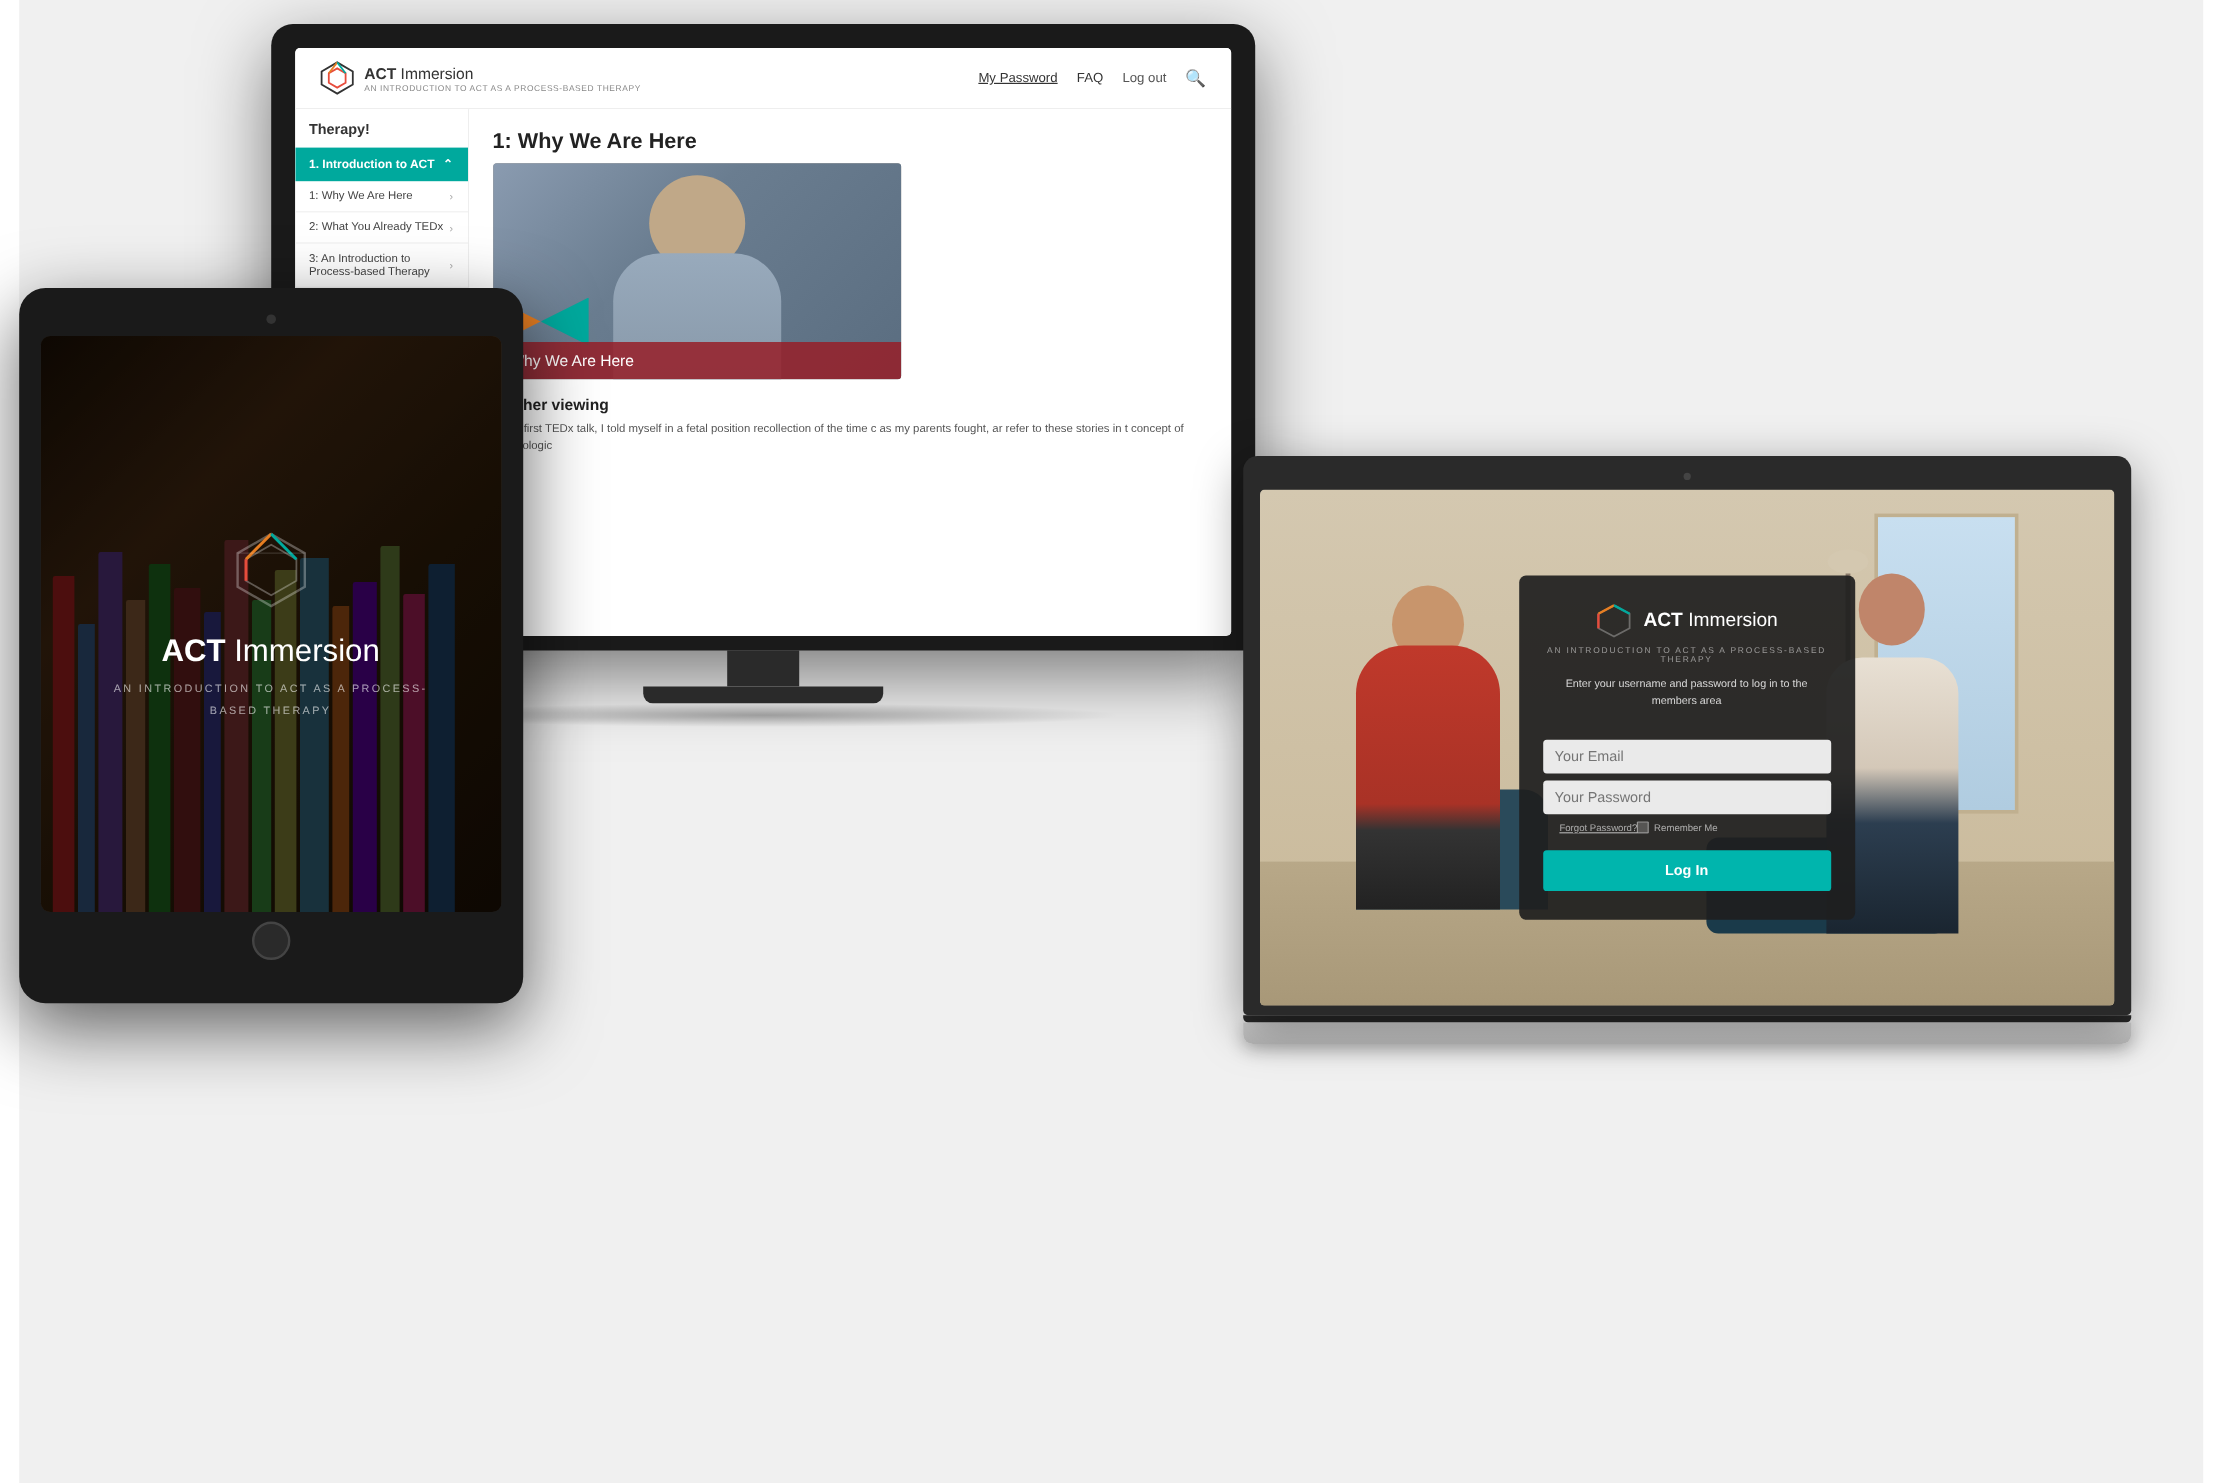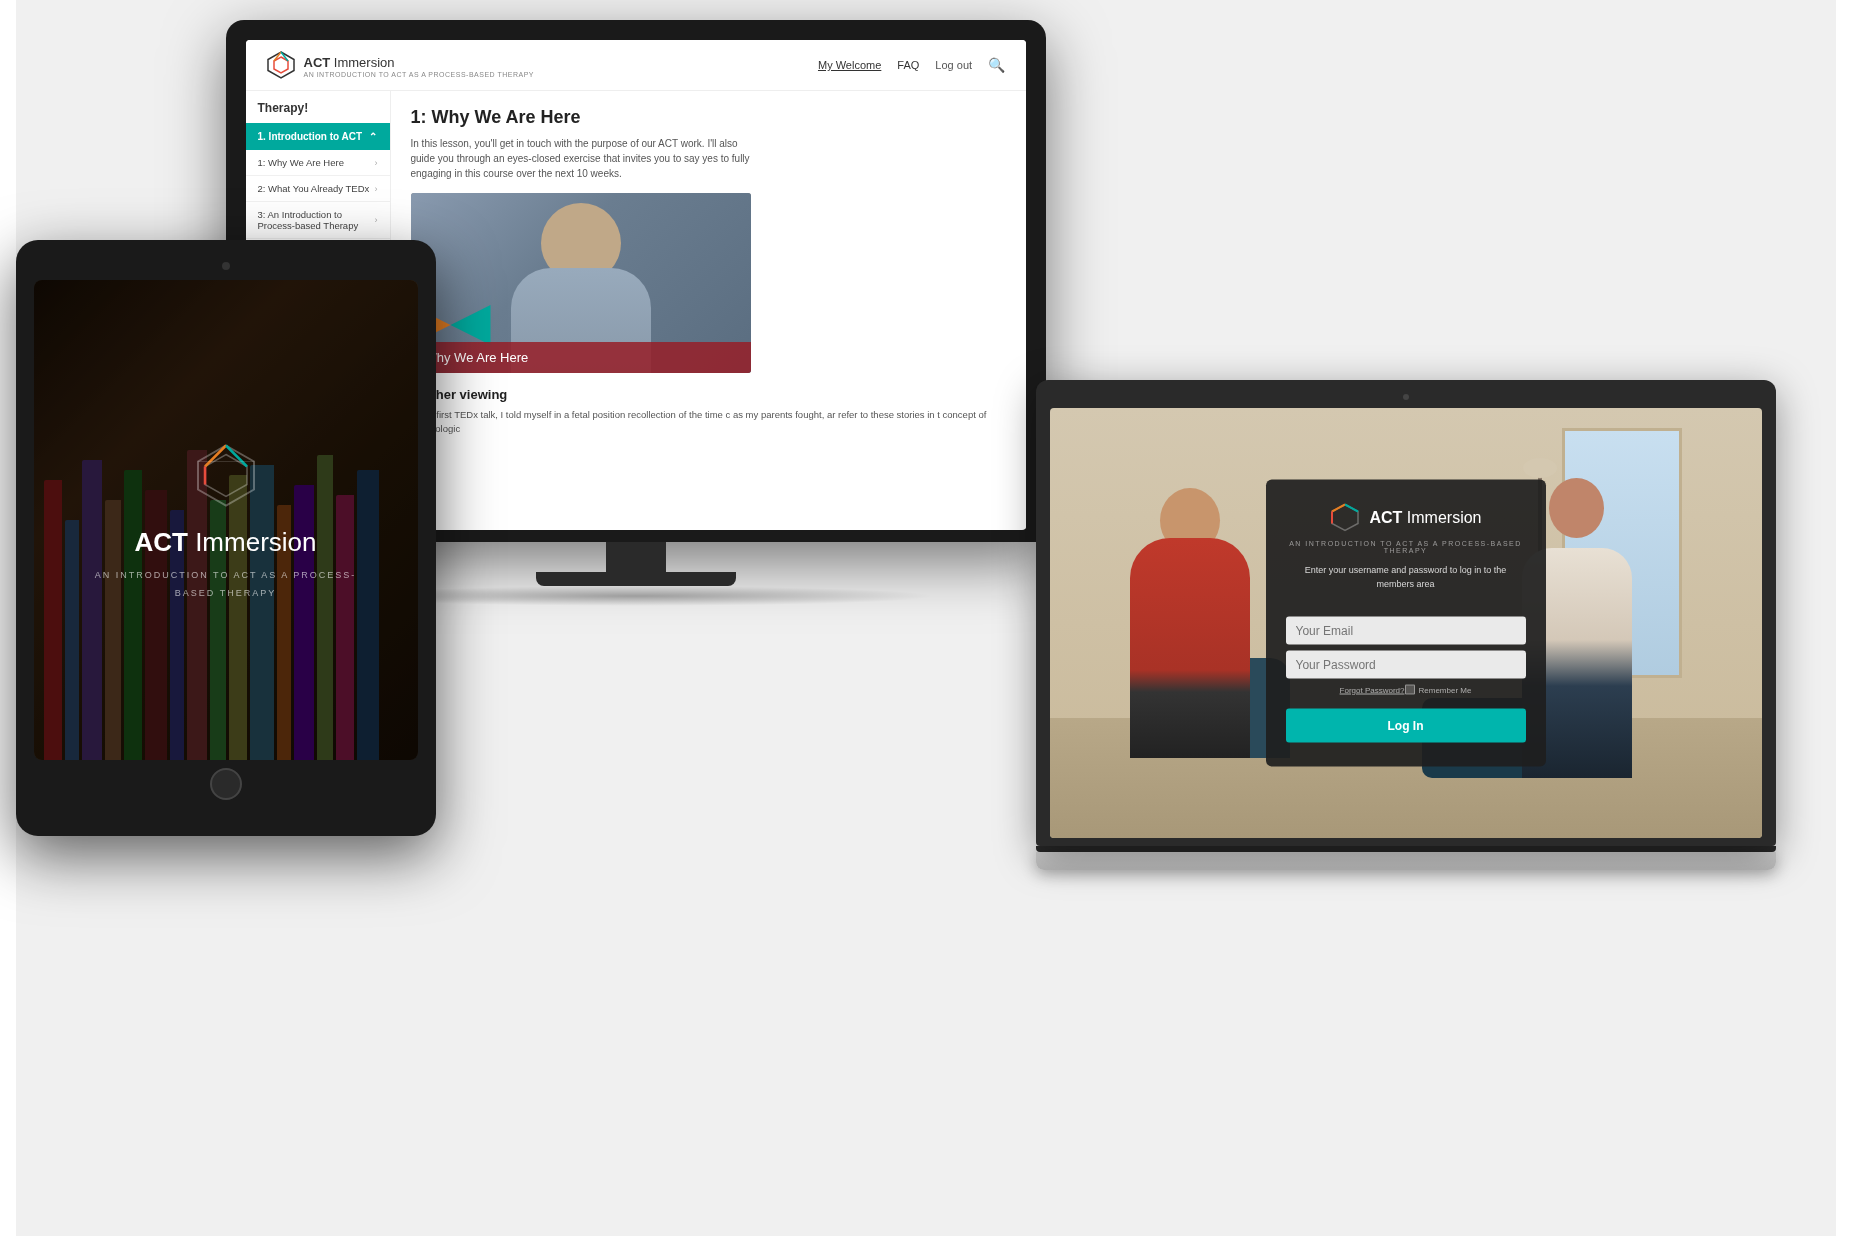--- a/index.html
+++ b/index.html
@@ -555,23 +555,24 @@
       border-radius: 3px;
       padding: 7px 10px;
       font-size: 12px;
       color: #666;
       margin-bottom: 6px;
       display: block;
     }
 
     .login-options {
       display: flex;
-      justify-content: center;
+      justify-content: flex-start;
       align-items: center;
       margin-bottom: 14px;
+      margin-left: 14px;
     }
 
     .login-forgot {
       font-size: 8px;
       color: rgba(255,255,255,0.6);
       text-decoration: underline;
       cursor: pointer;
     }
 
     .login-remember {
@@ -643,21 +644,21 @@
               <line x1="15" y1="2" x2="22" y2="11" stroke="#00a99d" stroke-width="1.5"></line>
             </svg>
             <div>
               <span style="font-size:13px;font-weight:700;color:#333;">
                 <span>ACT</span><span style="font-weight:400;"> Immersion</span>
               </span>
               <span class="nav-logo-subtitle">AN INTRODUCTION TO ACT AS A PROCESS-BASED THERAPY</span>
             </div>
           </div>
           <div class="nav-links">
-            <a>My Welcome</a>
+            <a>My Password</a>
             <a style="text-decoration:none;">FAQ</a>
             <a class="logout">Log out</a>
             <span class="nav-search-icon">🔍</span>
           </div>
         </div>
 
         <div class="monitor-content">
 
           <div class="sidebar">
             <div class="sidebar-welcome">Therapy!</div>
@@ -694,21 +695,20 @@
               <span>⌄</span>
             </div>
             <div class="sidebar-section-collapsed">
               <span>Pivots</span>
               <span>⌄</span>
             </div>
           </div>
 
           <div class="main-content">
             <h1 class="lesson-title">1: Why We Are Here</h1>
-            <p class="lesson-description">In this lesson, you'll get in touch with the purpose of our ACT work. I'll also guide you through an eyes-closed exercise that invites you to say yes to fully engaging in this course over the next 10 weeks.</p>
 
             <div class="video-container">
               <div class="video-thumbnail">
 
                 <div style="position:absolute;top:10px;left:50%;transform:translateX(-50%);width:80px;height:80px;background:#c0a888;border-radius:50%;"></div>
                 <div style="position:absolute;top:75px;left:50%;transform:translateX(-50%);width:140px;height:160px;background:linear-gradient(180deg,#98aabc 0%,#8090a0 100%);border-radius:40px 40px 0 0;"></div>
               </div>
 
               <div class="video-shapes">
                 <div class="shape-orange"></div>

